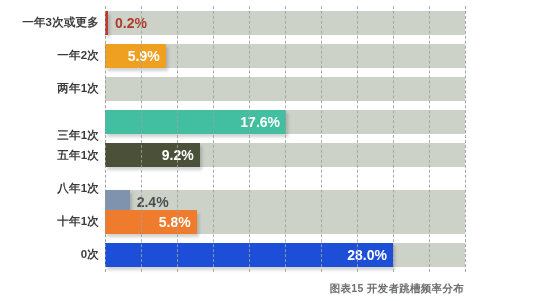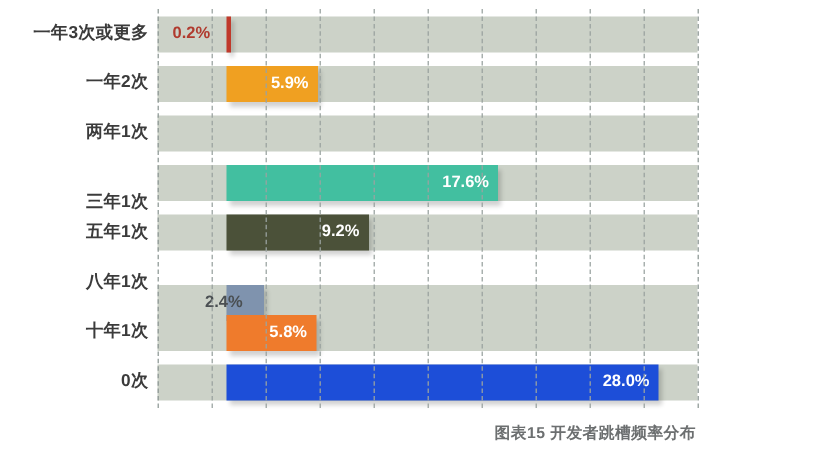--- a/index.html
+++ b/index.html
@@ -84,25 +84,24 @@
     width: 100%;
     height: 100%;
     background: #ccd2c8;
   }
   .bar {
     position: absolute;
     left: 0; top: 0;
     height: 100%;
     box-shadow: 2px 3px 3px rgba(0,0,0,0.18);
     z-index: 2;
-    margin-left: 46px;
   }
   .bar-value {
     position: absolute;
-    font-size: 11px;
+    font-size: 14px;
     font-weight: bold;
     line-height: 1;
     white-space: nowrap;
     z-index: 4;
   }
   .bar-value.inside {
     color: #ffffff;
     right: 6px;
     top: 50%;
     transform: translateY(-50%);
@@ -166,21 +165,21 @@
             <div class="bar-value inside">9.2%</div>
           </div>
         </div>
         <div class="row" style="top: 184px; height: 24px;">
           <div class="track" style="background: rgb(204, 210, 200);"></div>
           <div class="bar" style="width: 24.6857px; background: rgb(127, 147, 174);"></div>
           <div class="bar-value outside" style="left: 31.6857px; color: rgb(74, 79, 82);">2.4%</div>
         </div>
         <div class="row" style="top: 204.125px; height: 24px;">
           <div class="track" style="background: rgb(204, 210, 200);"></div>
-          <div class="bar" style="width: 59.6571px; background: rgb(239, 123, 44);">
+          <div class="bar" style="width: 59.6571px; background: rgb(239, 123, 44); padding-left: 32px;">
             <div class="bar-value inside">5.8%</div>
           </div>
         </div>
         <div class="row" style="top: 237.375px; height: 24px;">
           <div class="track" style="background: rgb(204, 210, 200);"></div>
           <div class="bar" style="width: 288px; background: #1d4ed8;">
             <div class="bar-value inside">28.0%</div>
           </div>
         </div>
       </div>

